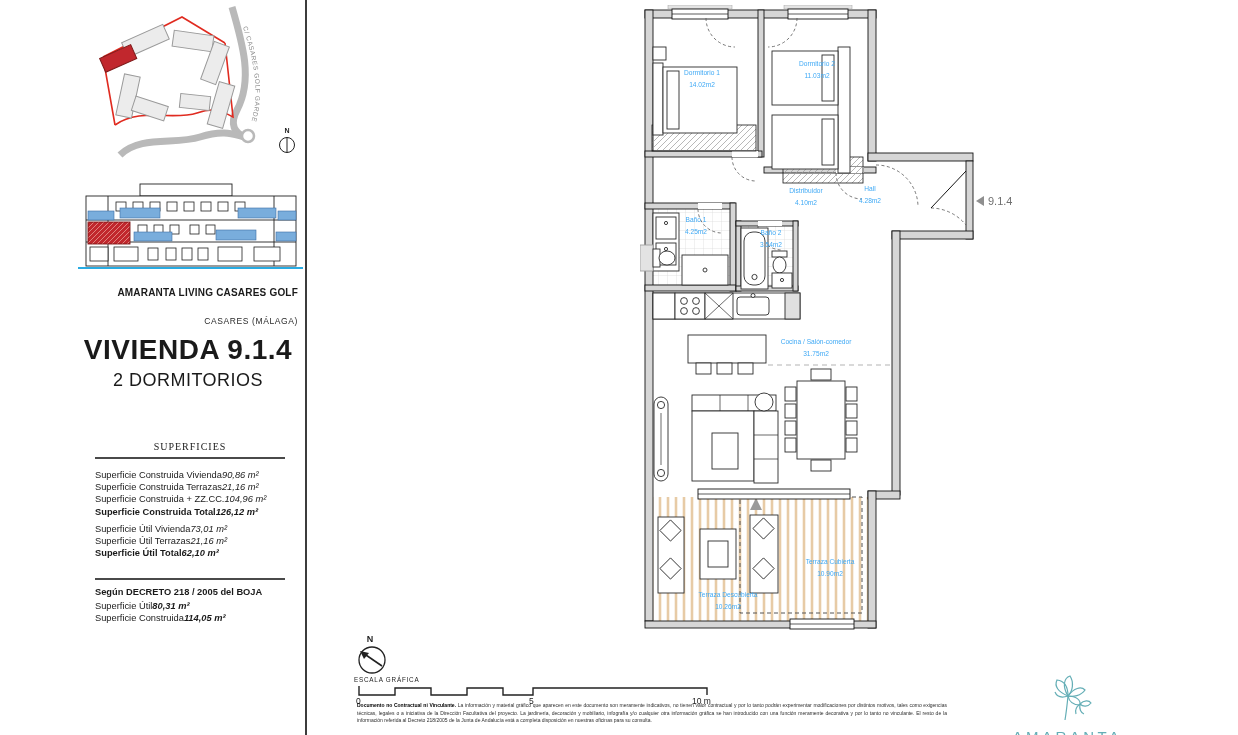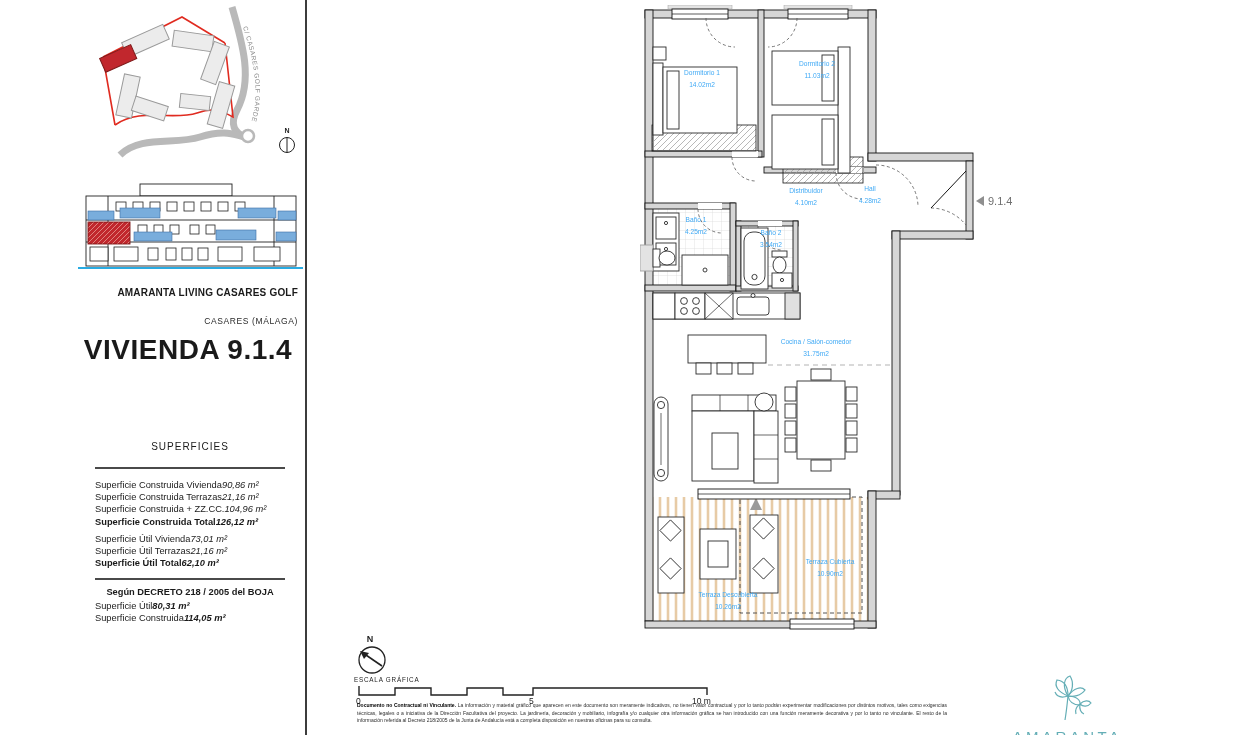--- a/index.html
+++ b/index.html
@@ -8,28 +8,28 @@
   .abs{position:absolute;}
   .divider-v{left:305px;top:0;width:2px;height:735px;background:#3c3c3c;}
   
   .project{left:85px;top:287px;width:213px;text-align:right;}
   .project .pname{font-weight:bold;font-size:10px;letter-spacing:.2px;}
   .project .ploc{font-size:8.5px;letter-spacing:.6px;color:#2a2a2a;margin-top:18px;}
   .unit-block{left:60px;top:334px;width:256px;text-align:center;}
   .unit-title{font-size:28px;font-weight:bold;letter-spacing:.5px;}
   .unit-sub{font-size:18px;margin-top:4px;letter-spacing:.5px;}
   .sup{left:95px;top:441px;width:190px;}
-  .sup-header{text-align:center;font-size:10px;letter-spacing:1px;padding-bottom:15px;
-              border-bottom:2.5px solid #4a4a4a;margin-bottom:10px;}
+  .sup-header{text-align:center;font-size:10px;letter-spacing:1px;padding-bottom:5px;
+              border-bottom:2.5px solid #4a4a4a;margin-bottom:10px;font-family:Liberation Serif, serif;}
   .srow{display:flex;justify-content:flex-start;font-size:9.3px;line-height:12.2px;}
   .srow .val{font-style:italic;}
   .srow.bold{font-weight:bold;}
   .gap{height:5px;}
   .decreto{left:95px;top:578px;width:190px;border-top:2.5px solid #4a4a4a;padding-top:7px;}
-  .decreto .dh{font-weight:bold;font-size:9.3px;margin-bottom:3px;text-align:center;}
+  .decreto .dh{font-weight:bold;font-size:9.3px;margin-bottom:3px;}
   .decreto .srow .val{font-weight:bold;}
   
   .room-label{transform:translateX(-50%);text-align:center;color:#3FA9F5;font-size:6.6px;
               line-height:11.5px;white-space:nowrap;}
   
   .escala{left:354px;top:676px;font-size:6.3px;letter-spacing:.8px;color:#222;}
   .tick{font-size:8.5px;color:#222;}
   
   .disclaimer{left:357px;top:702px;width:590px;font-size:5px;line-height:1.5;
               text-align:justify;color:#2d2d2d;}
@@ -128,20 +128,21 @@
     <line x1="0" y1="90" x2="225" y2="90" stroke="#29ABE2" stroke-width="2"></line>
   </svg>
 
   <div class="abs project">
     <div class="pname">AMARANTA LIVING CASARES GOLF</div>
     <div class="ploc">CASARES  (MÁLAGA)</div>
   </div>
 
   <div class="abs unit-block">
     <div class="unit-title">VIVIENDA 9.1.4</div>
+    <div class="unit-sub">2 DORMITORIOS</div>
   </div>
 
   <div class="abs sup">
     <div class="sup-header">SUPERFICIES</div>
     <div class="srow">
       <span>Superficie Construida Vivienda</span>
       <span class="val">90,86 m²</span>
       </div>
     <div class="srow">
       <span>Superficie Construida Terrazas</span>

